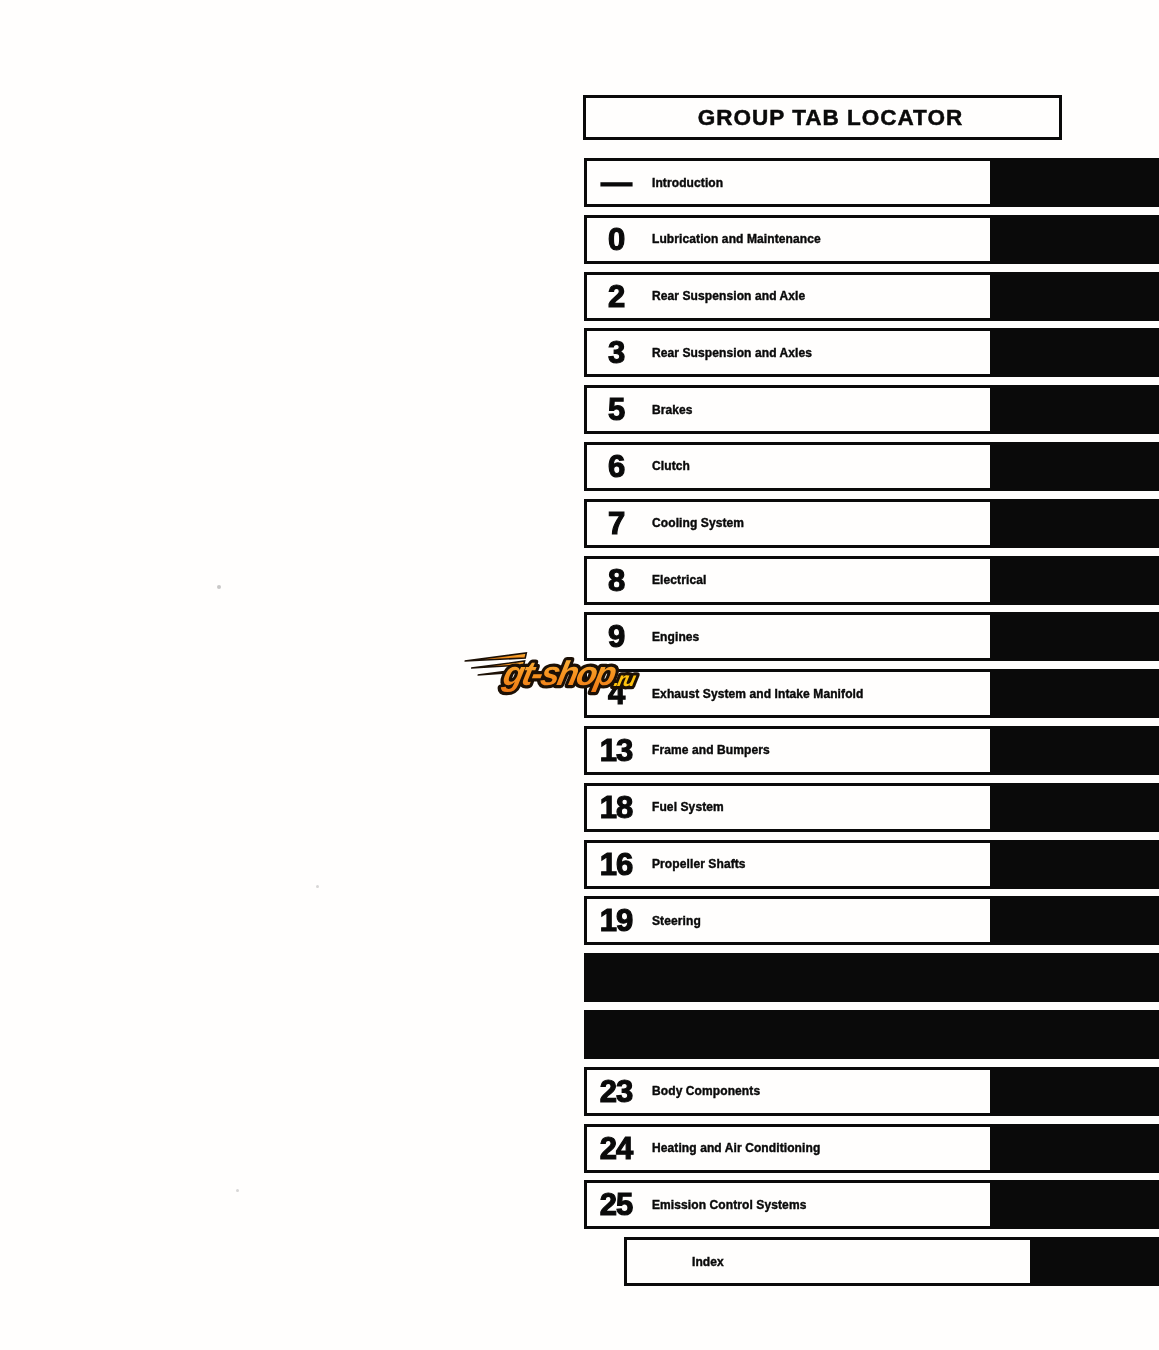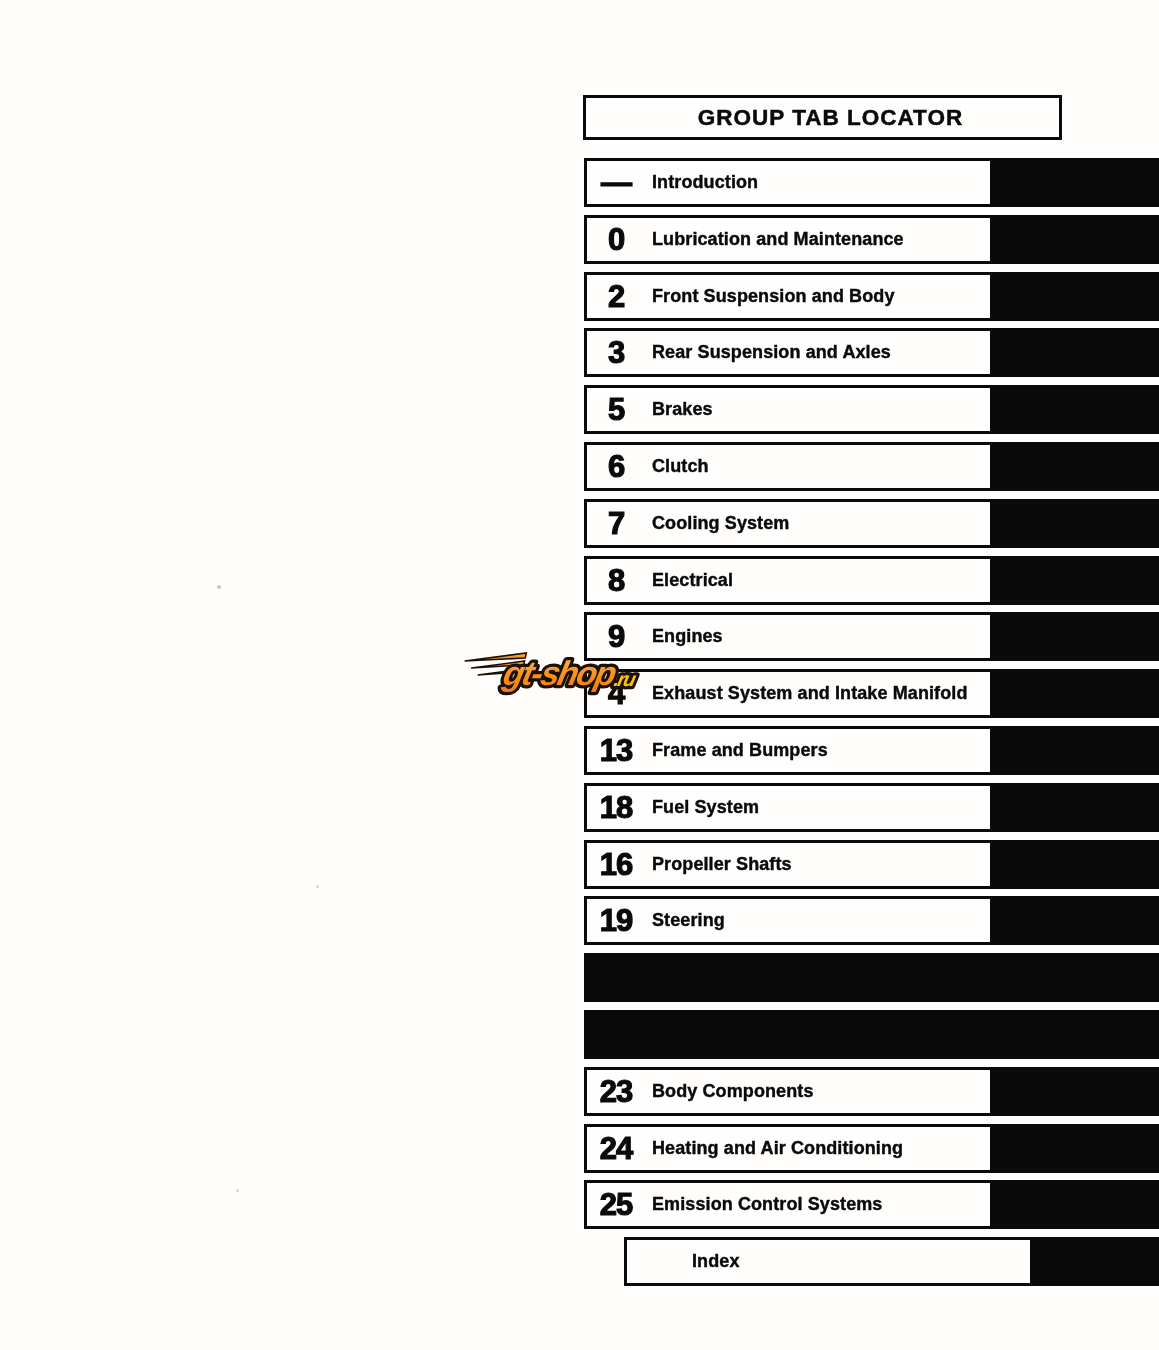--- a/index.html
+++ b/index.html
@@ -55,21 +55,21 @@
     text-align:center;
     font-size:31px;font-weight:bold;
     letter-spacing:-1px;
     color:#0a0a0a;
     -webkit-text-stroke:1.2px #0a0a0a;
     line-height:1;
     flex:0 0 auto;
   }
   .label{
     margin-left:13px;
-    font-size:18px;font-weight:bold;
+    font-size:12px;font-weight:bold;
     color:#0a0a0a;
     -webkit-text-stroke:0.4px #0a0a0a;
     white-space:nowrap;
     letter-spacing:0.1px;
   }
   
   .watermark{
     position:absolute;left:452px;top:645px;
     width:232px;height:52px;
     z-index:5;
@@ -103,21 +103,21 @@
     <div class="box">
       <span class="num">0</span>
       <span class="label">Lubrication and Maintenance</span>
     </div>
     <div class="tab"></div>
   </div>
 
   <div class="row">
     <div class="box">
       <span class="num">2</span>
-      <span class="label">Front Suspension and Body</span>
+      <span class="label">Rear Suspension and Axle</span>
     </div>
     <div class="tab"></div>
   </div>
 
   <div class="row">
     <div class="box">
       <span class="num">3</span>
       <span class="label">Rear Suspension and Axles</span>
     </div>
     <div class="tab"></div>

